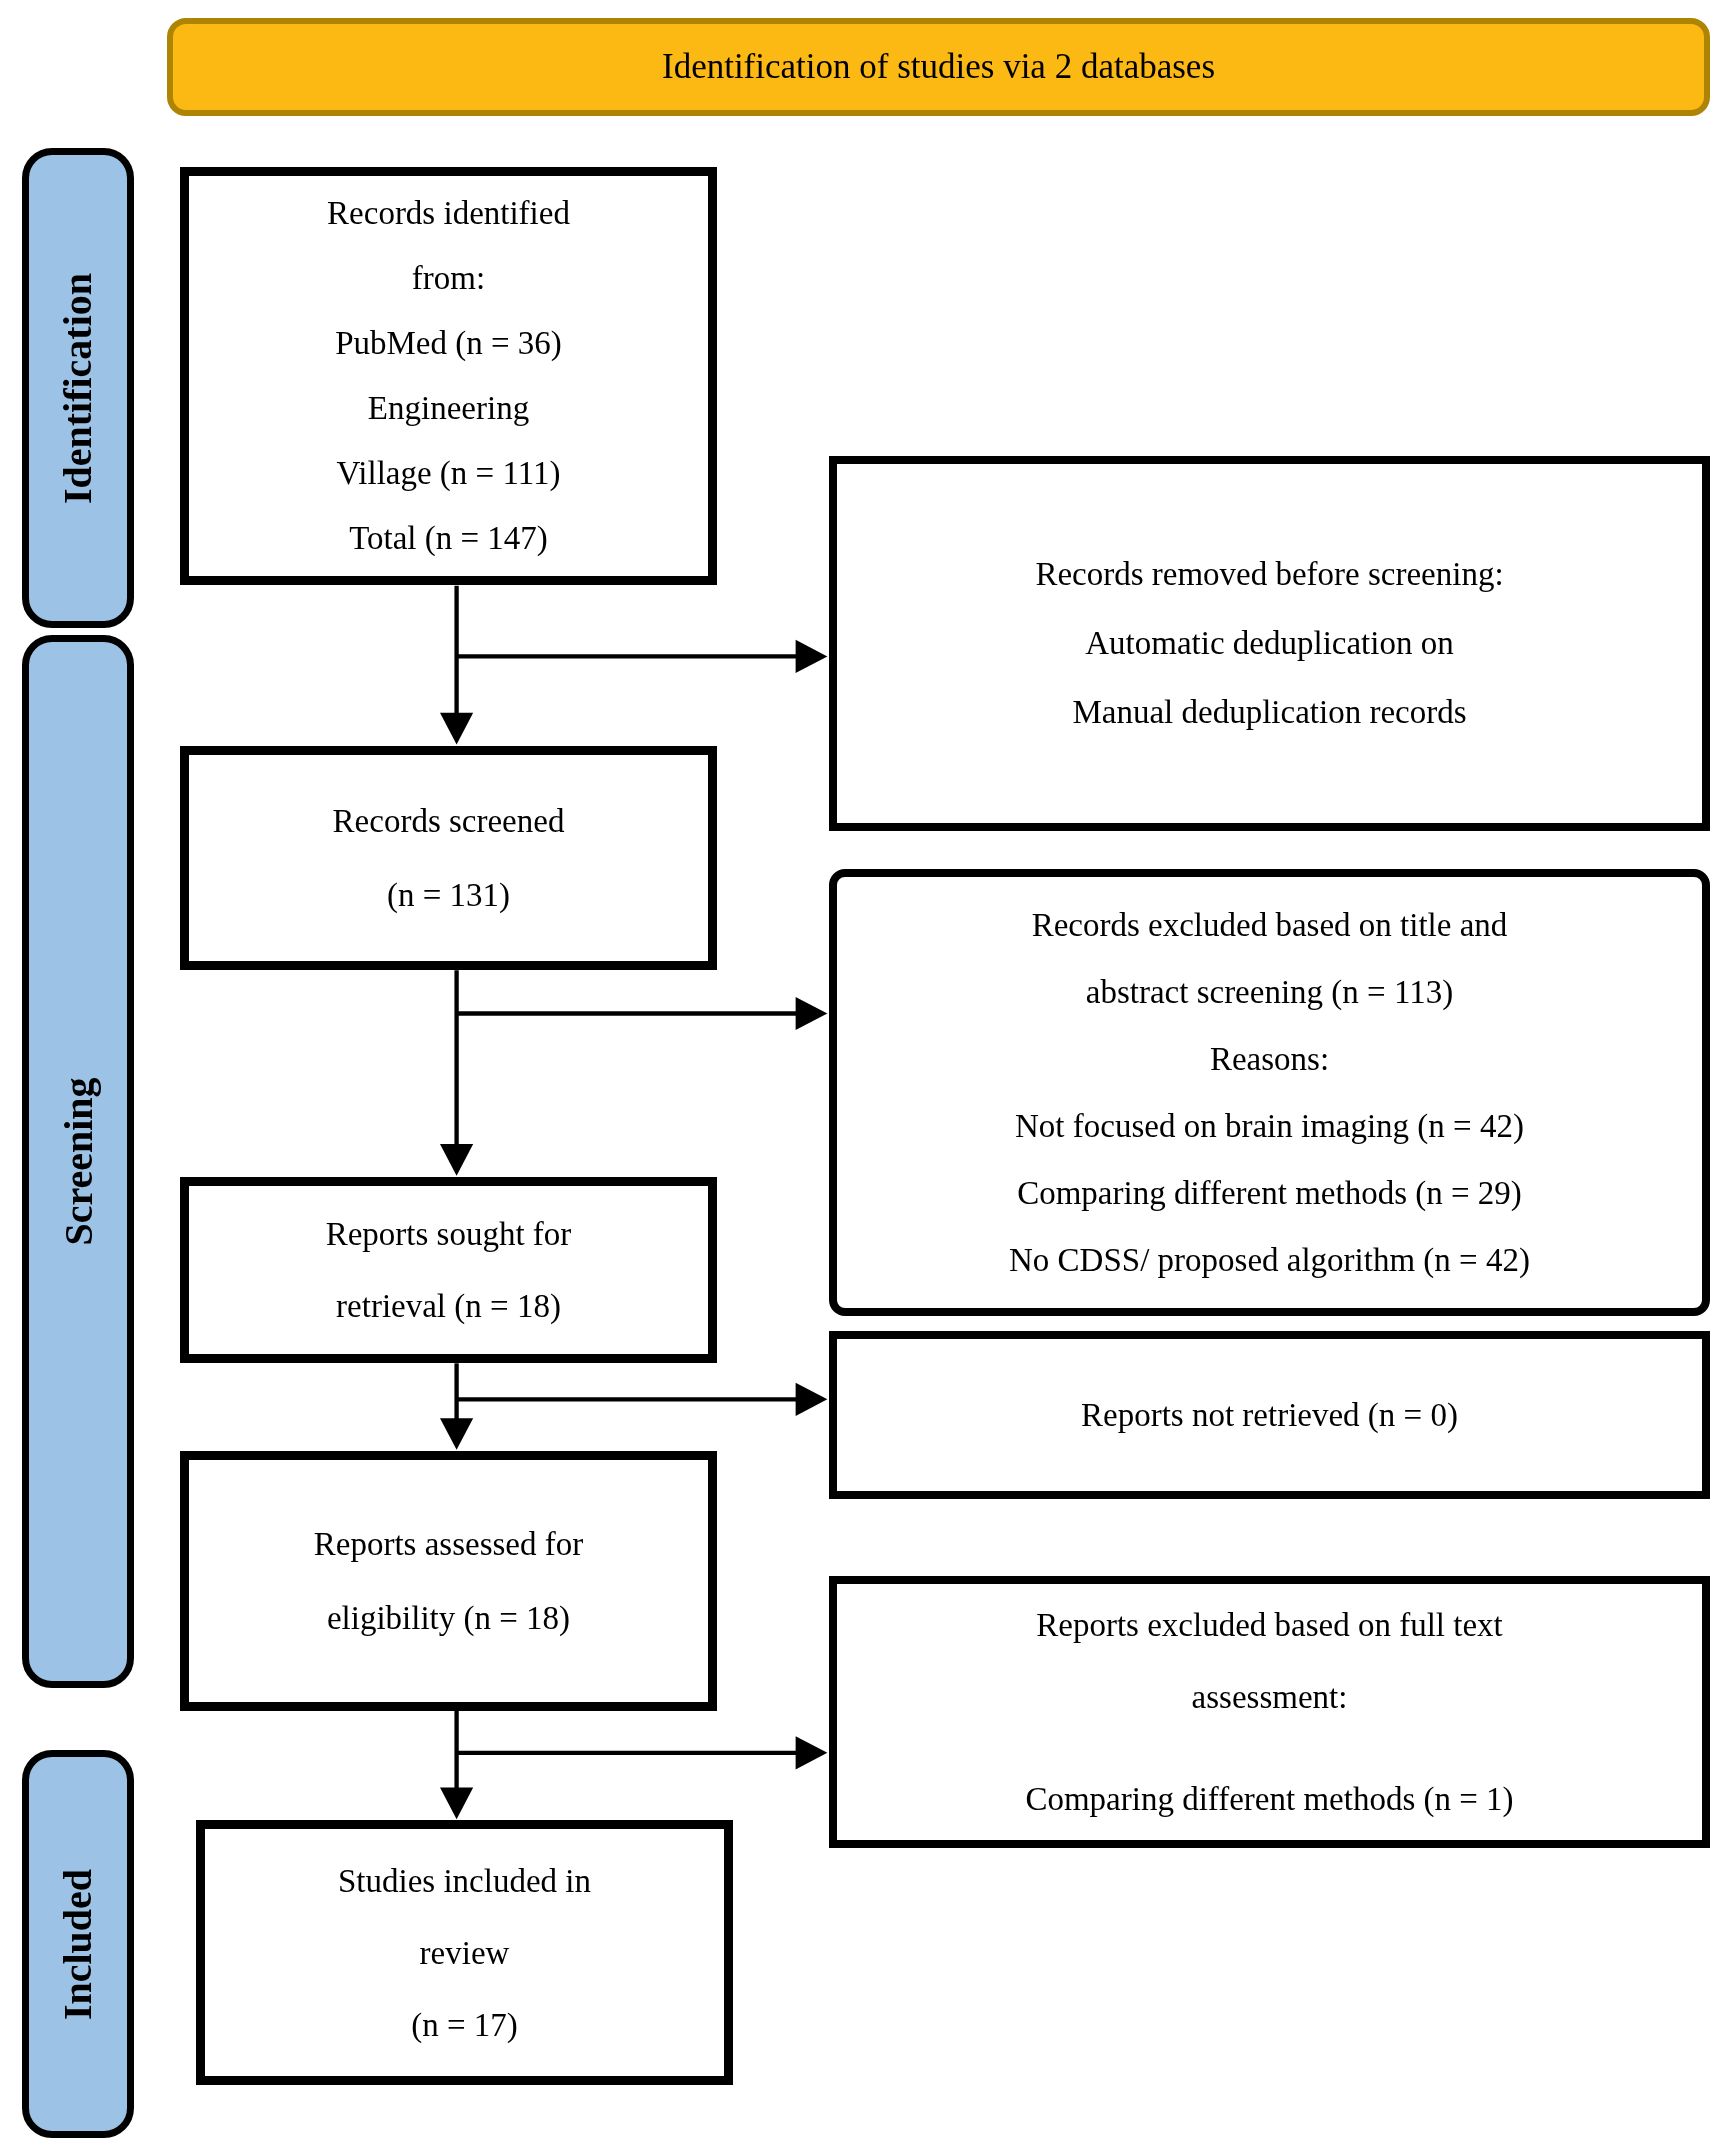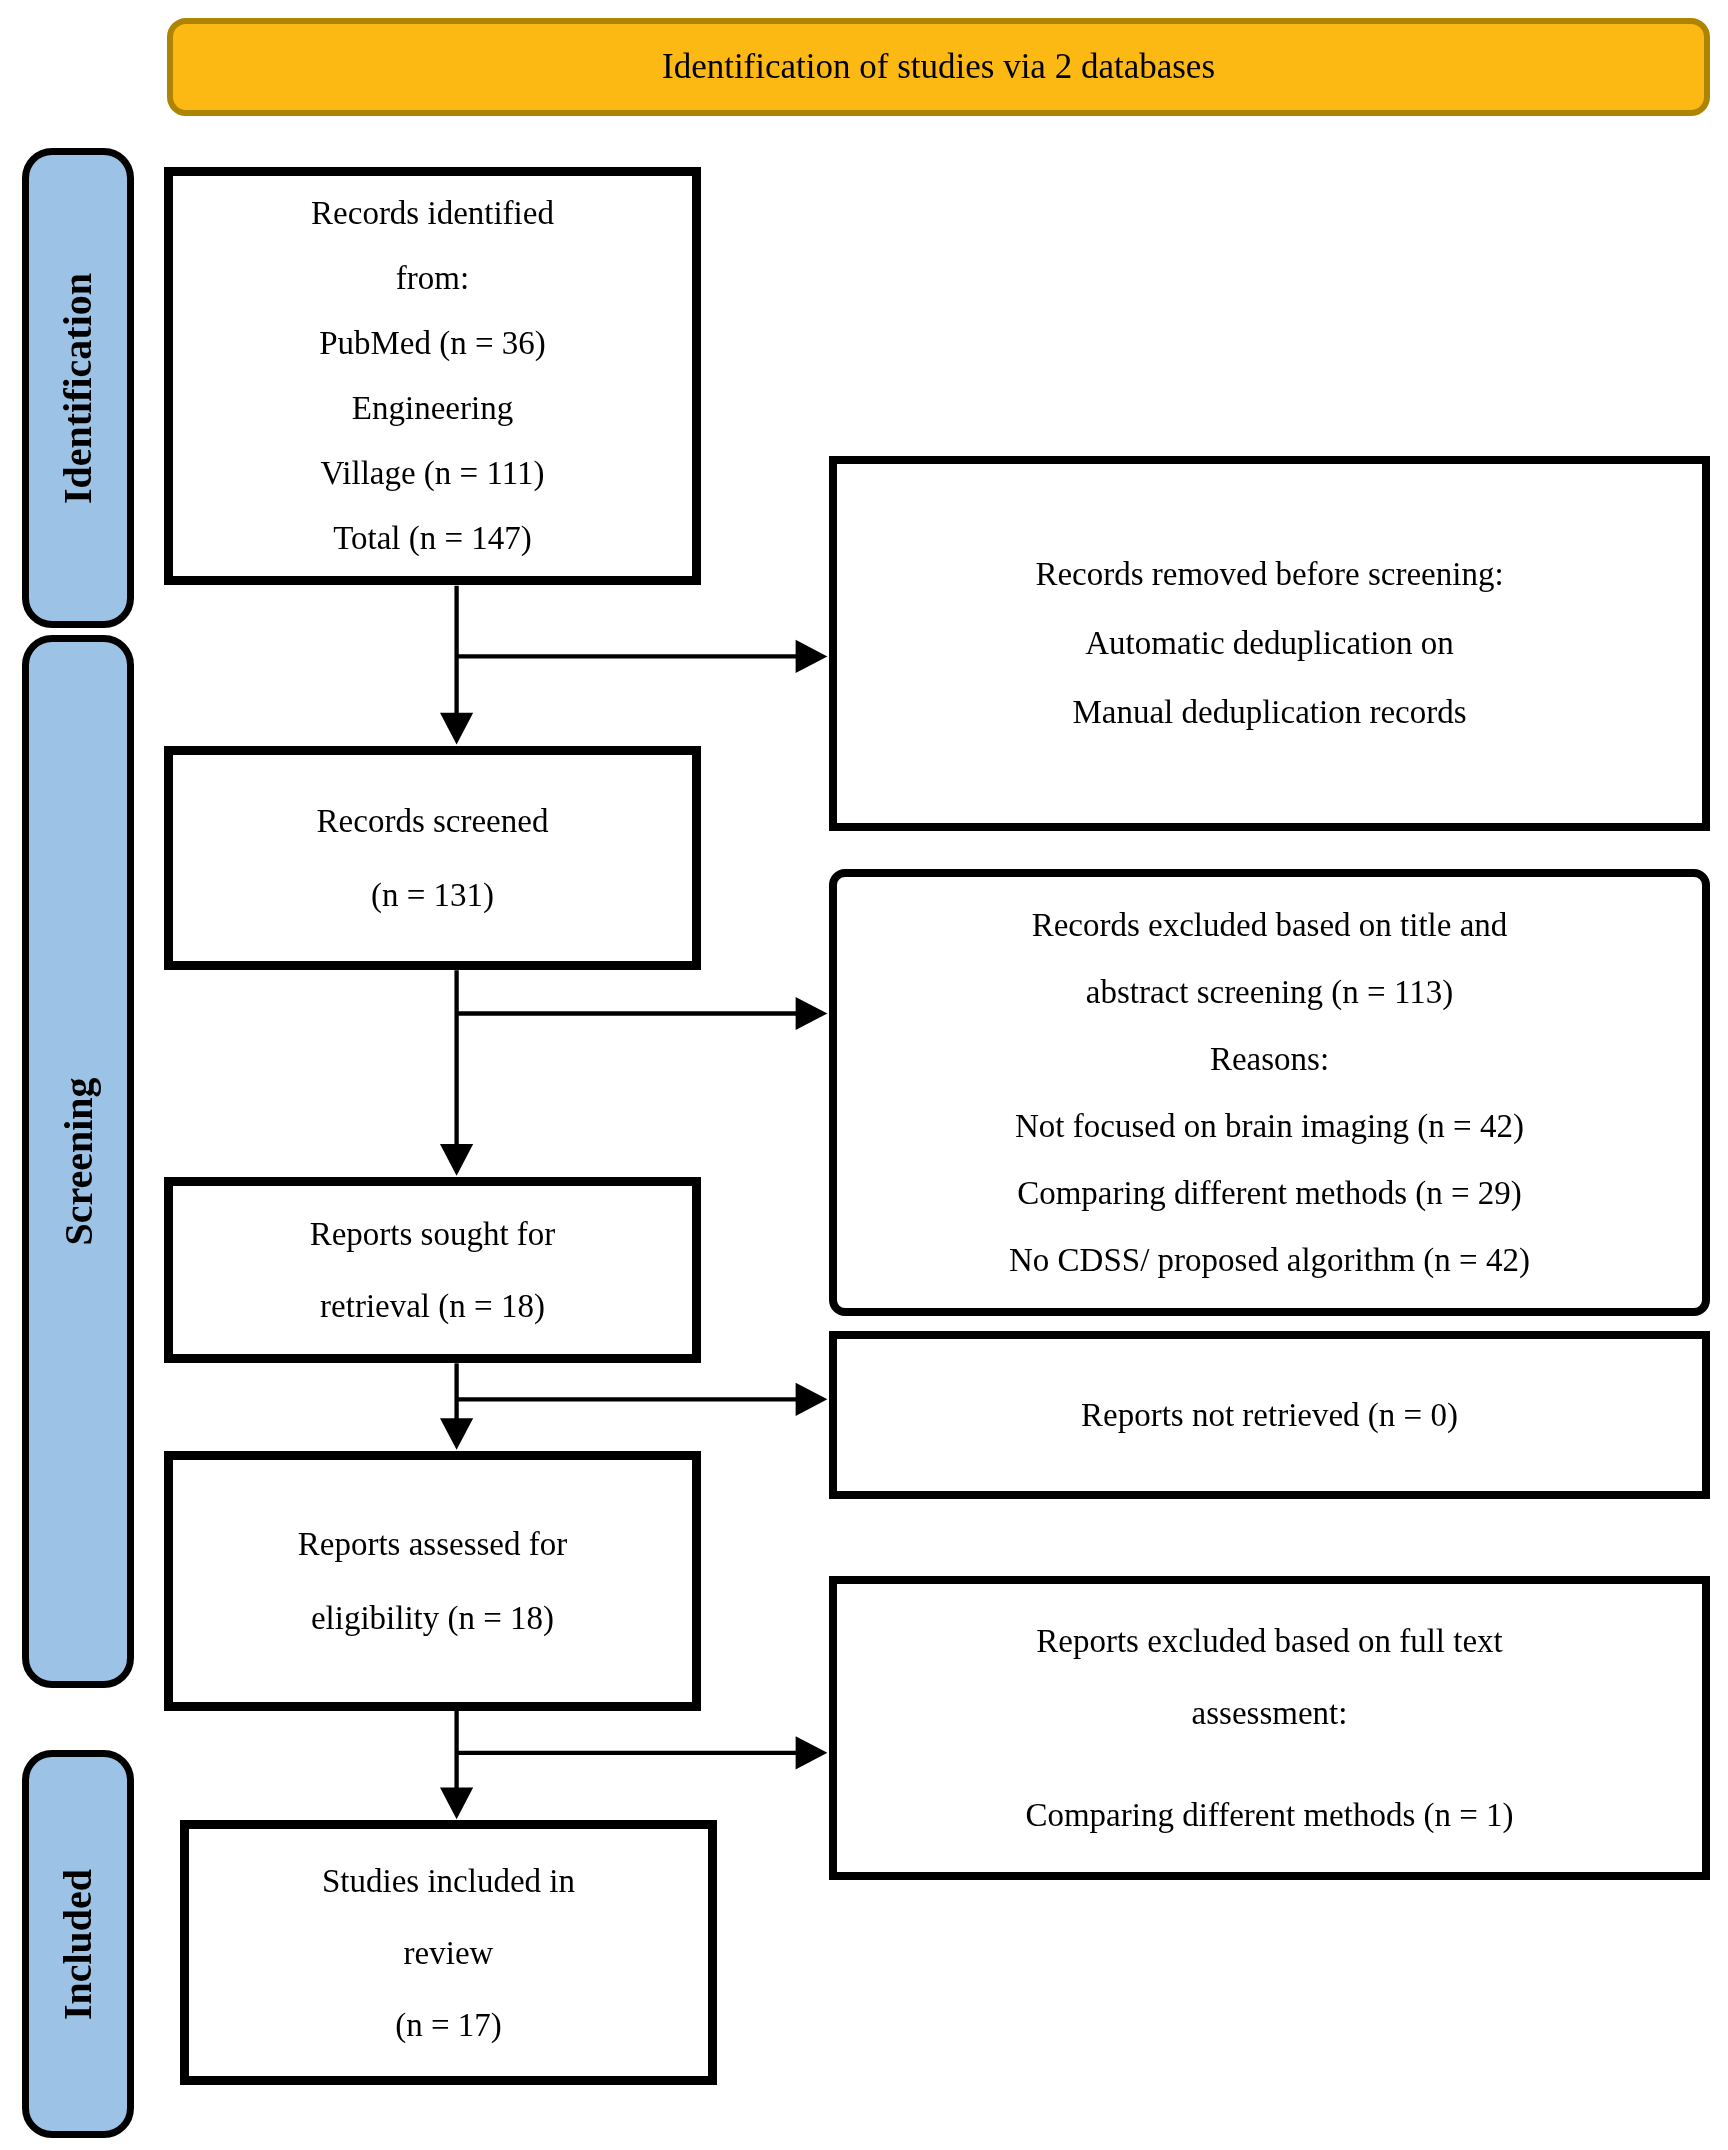--- a/index.html
+++ b/index.html
@@ -43,21 +43,21 @@
     position:absolute;
     box-sizing:border-box;
     background:#ffffff;
     display:flex; flex-direction:column;
     align-items:center; justify-content:center;
     text-align:center;
     font-size:33px;
   }
   .box .line{ display:block; }
   .left{
-    left:164px; width:537px;
+    left:180px; width:537px;
     border:9.4px solid #000000;
   }
   .right{
     left:829px; width:881px;
     border:8px solid #000000;
   }
   .l1{ top:167px;  height:418px; }
   .l1 .line{ line-height:65px; }
   .l2{ top:746px; height:224px; }
   .l2 .line{ line-height:74px; }
@@ -66,21 +66,21 @@
   .l4{ top:1451px; height:260px; }
   .l4 .line{ line-height:74px; }
   .l5{ top:1820px; height:265px;margin-left:16px; }
   .l5 .line{ line-height:72px; }
   .r1{ top:456px;  height:375px; }
   .r1 .line{ line-height:69px; }
   .r2{ top:869px; height:447px;border-radius:16px; }
   .r2 .line{ line-height:67px; }
   .r3{ top:1331px; height:168px; }
   .r3 .line{ line-height:69px; }
-  .r4{ top:1576px; height:304px;text-align:right; }
+  .r4{ top:1576px; height:272px;text-align:right; }
   .r4 .line{ line-height:72px; }
   .r4 .line-gap{ margin-top:30px; }
   .arrows{
     position:absolute; left:0; top:0;
     width:1729px; height:2151px;
     pointer-events:none;
   }
 </style>
 </head>
 <body>

